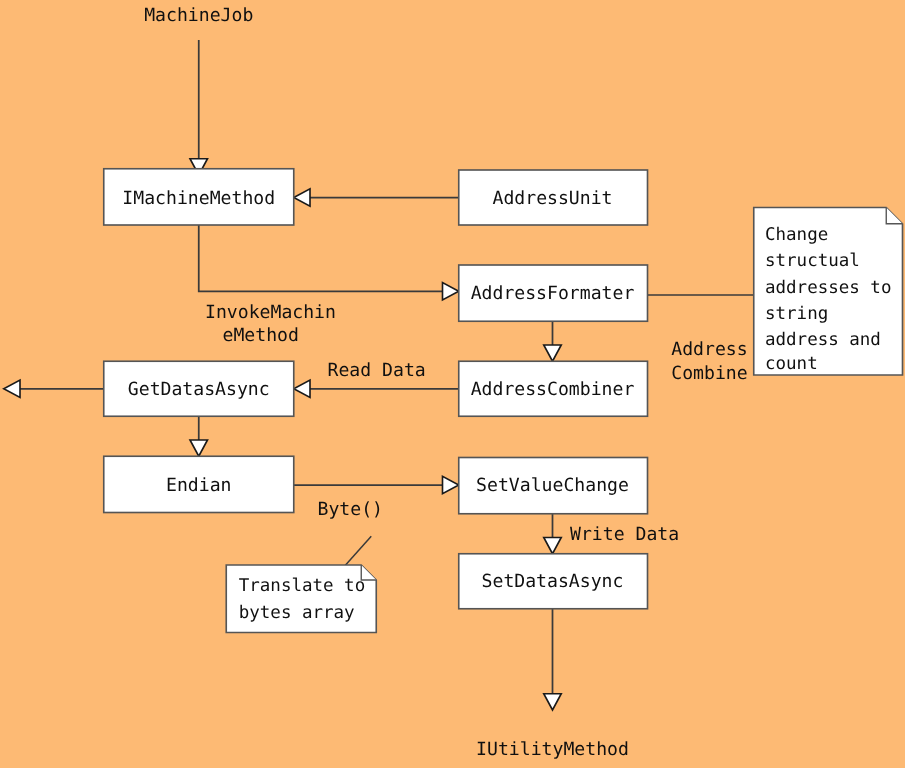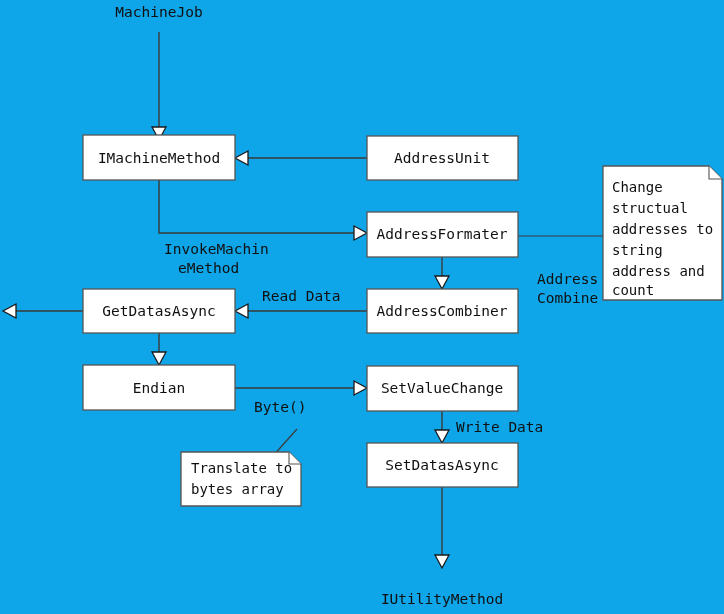--- a/index.html
+++ b/index.html
@@ -7,21 +7,21 @@
     padding: 0;
     background: #ffffff;
   }
   body {
     font-family: "DejaVu Sans Mono", "Liberation Mono", monospace;
   }
   #canvas {
     position: relative;
     width: 724px;
     height: 614px;
-    background: #0ea5e9;
+    background: #fdba74;
     overflow: hidden;
   }
   svg.diagram {
     position: absolute;
     top: 0;
     left: 0;
     width: 724px;
     height: 614px;
   }
   .box-rect {

